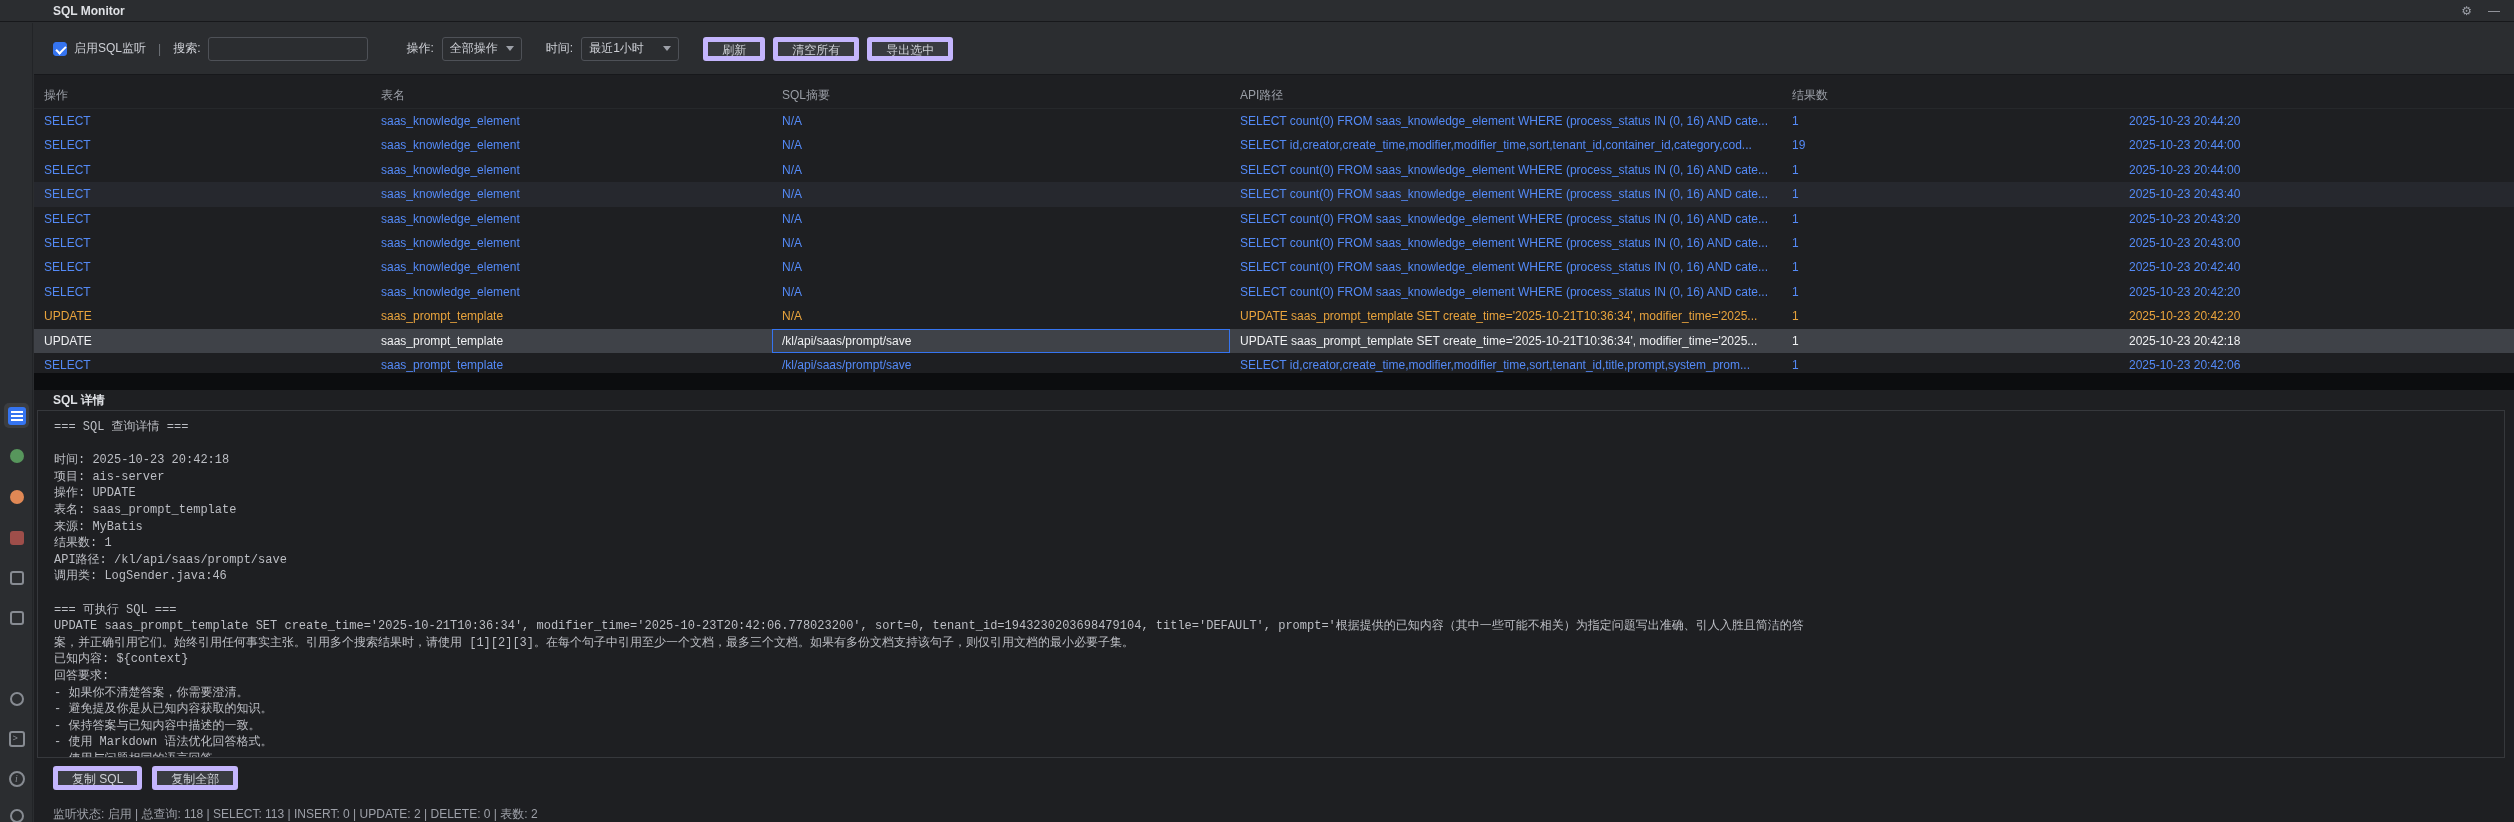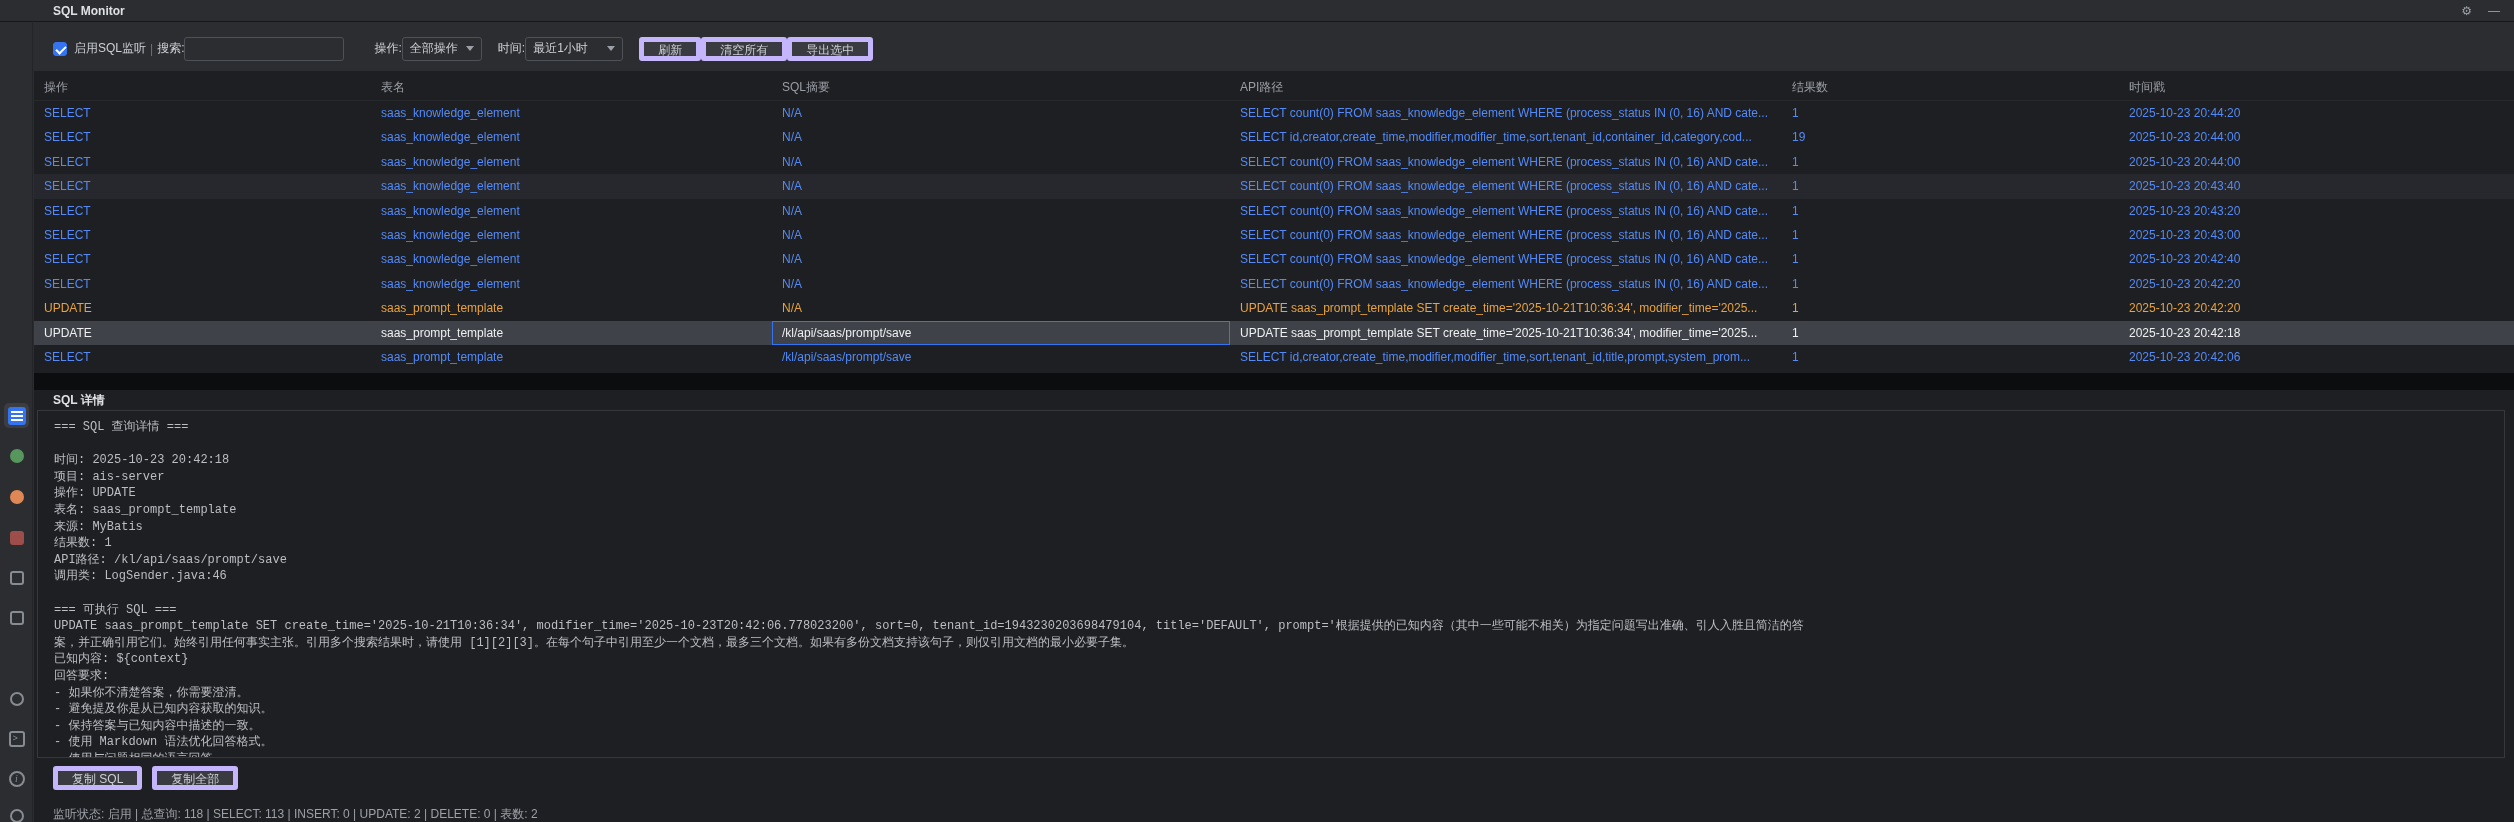--- a/index.html
+++ b/index.html
@@ -30,42 +30,42 @@
   .g-terminal { width:16px; height:16px; border-radius:3px; border:2px solid; background:transparent !important;
     font-size:9px; line-height:12px; text-align:left; padding-left:2px; font-family:"Liberation Mono","DejaVu Sans Mono",monospace; }
   .g-info { width:16px; height:16px; border-radius:50%; border:2px solid; background:transparent !important;
     font-size:10px; line-height:12px; text-align:center; font-style:italic; font-family:"Liberation Serif","DejaVu Serif",serif; }
 
   
   .content { position:absolute; top:23px; left:34px; right:0; bottom:0; background:#1e1f22; }
 
   
   .toolbar { position:absolute; top:0; left:0; right:0; height:52px; background:#2b2d30;
-    border-bottom:1px solid #17181b; display:flex; align-items:center; padding-left:19px; }
+    border-bottom:1px solid #17181b; display:flex; align-items:center; padding-left:19px; gap:8px; }
   .checkbox-wrap { display:flex; align-items:center; gap:7px; cursor:pointer; }
   .checkbox { width:14px; height:14px; border-radius:3px; border:1px solid #6f737a; position:relative; display:inline-block; }
   .checkbox.checked { background:var(--accent,#3574f0); border-color:var(--accent,#3574f0); }
   .checkbox.checked::after { content:""; position:absolute; left:4px; top:1px; width:4px; height:8px;
     border:solid #fff; border-width:0 2px 2px 0; transform:rotate(45deg); }
   .lbl { font-size:12px; color:#ced0d6; }
   .sep { font-size:12px; color:#6f737a; margin:0 4px; }
   .search-input { width:160px; height:24px; background:#2b2d30; border:1px solid #4e5157; border-radius:3px;
     color:#ced0d6; font-size:12px; padding:0 6px; outline:none; }
   .select { display:flex; align-items:center; justify-content:space-between; height:24px; border:1px solid #4e5157;
     border-radius:3px; background:#2b2d30; padding:0 7px; font-size:12px; color:#ced0d6; cursor:pointer; }
   .select.w-action { width:80px; }
   .select.w-time { width:98px; }
   .chev { width:0; height:0; border-left:4px solid transparent; border-right:4px solid transparent;
     border-top:5px solid #9da0a8; margin-left:6px; }
   .btn { height:24px; border:5px solid #c4b5fd; border-radius:3px; background:#393b40; color:#ced0d6;
     font-size:12px; padding:0 14px; cursor:pointer; font-family:inherit; }
   .ml30 { margin-left:30px; } .ml16 { margin-left:16px; }
 
   
-  .table { position:absolute; top:48px; left:0; right:0; height:298px; background:#1e1f22; overflow:hidden; }
+  .table { position:absolute; top:56px; left:0; right:0; height:298px; background:#1e1f22; overflow:hidden; }
   .thead, .trow { display:grid; grid-template-columns:337px 401px 458px 552px 337px minmax(0,1fr); }
   .thead { margin-top:4px; height:26px; border-bottom:1px solid #26282b; }
   .hcell { padding-left:10px; font-size:12px; color:#9a9ea6; line-height:25px; white-space:nowrap; overflow:hidden; cursor:pointer; }
   .trow { height:24.4px; cursor:default; }
   .trow.r-select { color:var(--select-color,#548af7); }
   .trow.r-update { color:var(--update-color,#e8a33d); }
   .trow.st-hover { background:#26282e; }
   .trow.st-selected { background:#3f4248; color:#eff0f2 !important; }
   .cell { padding-left:10px; font-size:12px; line-height:24.4px; white-space:nowrap; overflow:hidden; }
   .cell.focused { box-shadow:inset 0 0 0 1px var(--focus-border,#3574f0); }
@@ -155,21 +155,20 @@
       <button class="btn">导出选中</button>
     </div>
 
     <div class="table">
       <div class="thead" id="thead">
           <div class="hcell">操作</div>
           <div class="hcell">表名</div>
           <div class="hcell">SQL摘要</div>
           <div class="hcell">API路径</div>
           <div class="hcell">结果数</div>
-          <div class="hcell">时间戳</div>
         </div>
       <div class="tbody" id="tbody">
           <div class="trow r-select">
             <div class="cell">SELECT</div>
             <div class="cell">saas_knowledge_element</div>
             <div class="cell">N/A</div>
             <div class="cell">SELECT count(0) FROM saas_knowledge_element WHERE (process_status IN (0, 16) AND cate...</div>
             <div class="cell">1</div>
             <div class="cell">2025-10-23 20:44:20</div>
           </div>

